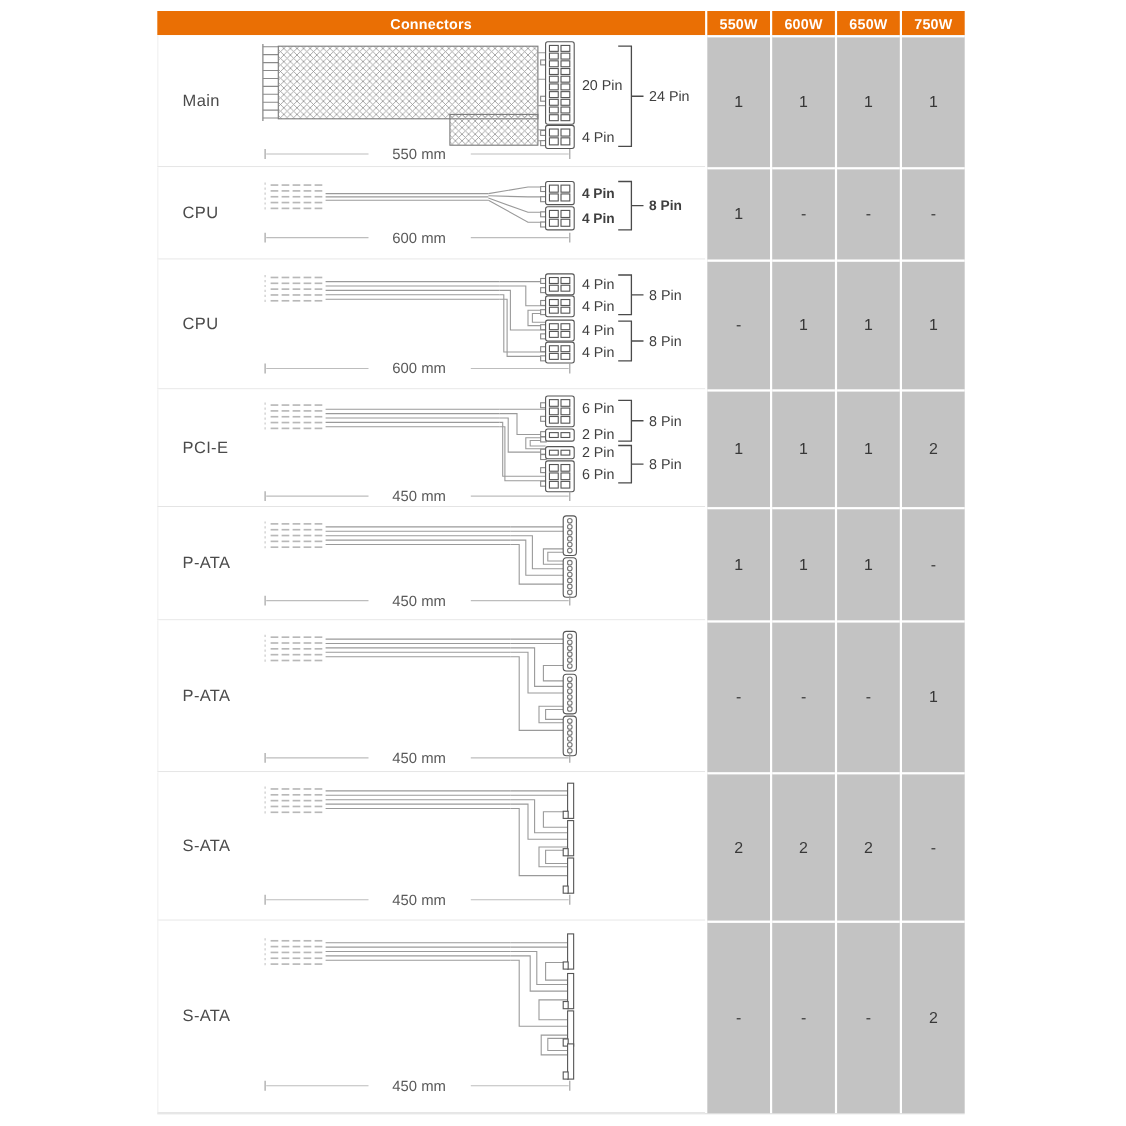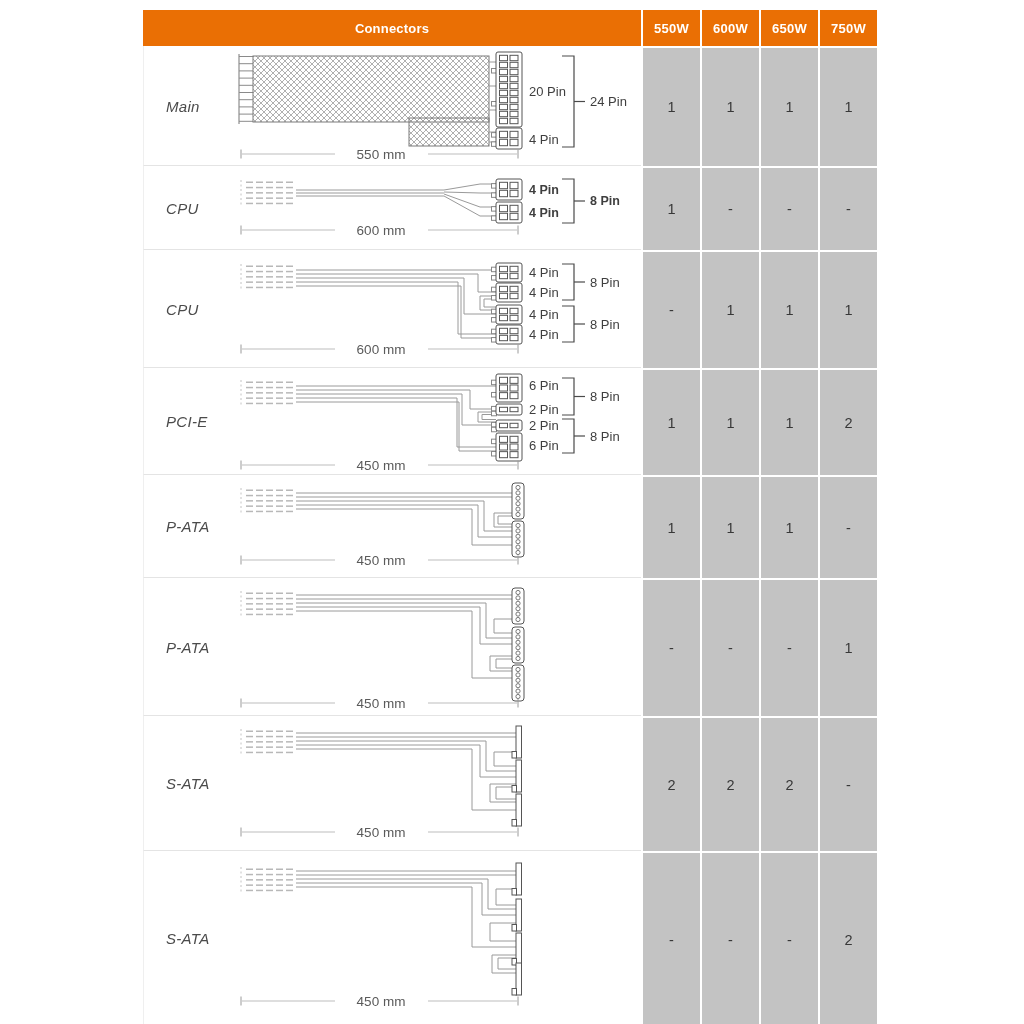--- a/index.html
+++ b/index.html
@@ -1,25 +1,25 @@
 <!DOCTYPE html>
 <html style="--orange: #EA6F04; --gray: #C3C3C3;"><head>
 <meta charset="utf-8">
 <style>
   *{box-sizing:border-box;margin:0;padding:0}
   html,body{width:1024px;height:1024px;background:#fff;overflow:hidden;
     font-family:"Liberation Sans","DejaVu Sans",sans-serif;}
   :root{--orange:#EA6F04;--gray:#C3C3C3;}
   .spec-table{position:absolute;left:143px;top:10px;width:734px;border-bottom:1px solid #dcdcdc;}
   .grid-row{display:grid;grid-template-columns:498px 57px 57px 57px 57px;column-gap:2px;}
-  .hc{height:36px;background:var(--orange);color:#fff;font-weight:bold;font-size:13px;
+  .hc{height:22px;background:var(--orange);color:#fff;font-weight:bold;font-size:13px;
     display:flex;align-items:center;justify-content:center;letter-spacing:.2px;}
   .cell-left{position:relative;background:#fff;border-bottom:1px solid #e4e4e4;border-left:1px solid #efefef;}
   .row-label{position:absolute;left:22px;top:50%;transform:translateY(-50%);
-    font-size:15px;color:#4b4b4b;letter-spacing:.3px;font-style:italic;}
+    font-size:15px;color:#4b4b4b;letter-spacing:.3px;}
   .cell-count{background:var(--gray);border-top:2px solid #fff;display:flex;align-items:center;
     justify-content:center;font-size:14.5px;color:#383838;}
   svg{display:block;font-family:inherit;}
 </style>
 </head>
 <body>
 
 <svg width="0" height="0" style="position:absolute" aria-hidden="true">
   <defs>
     <pattern id="mesh" width="6" height="6" patternUnits="userSpaceOnUse">

